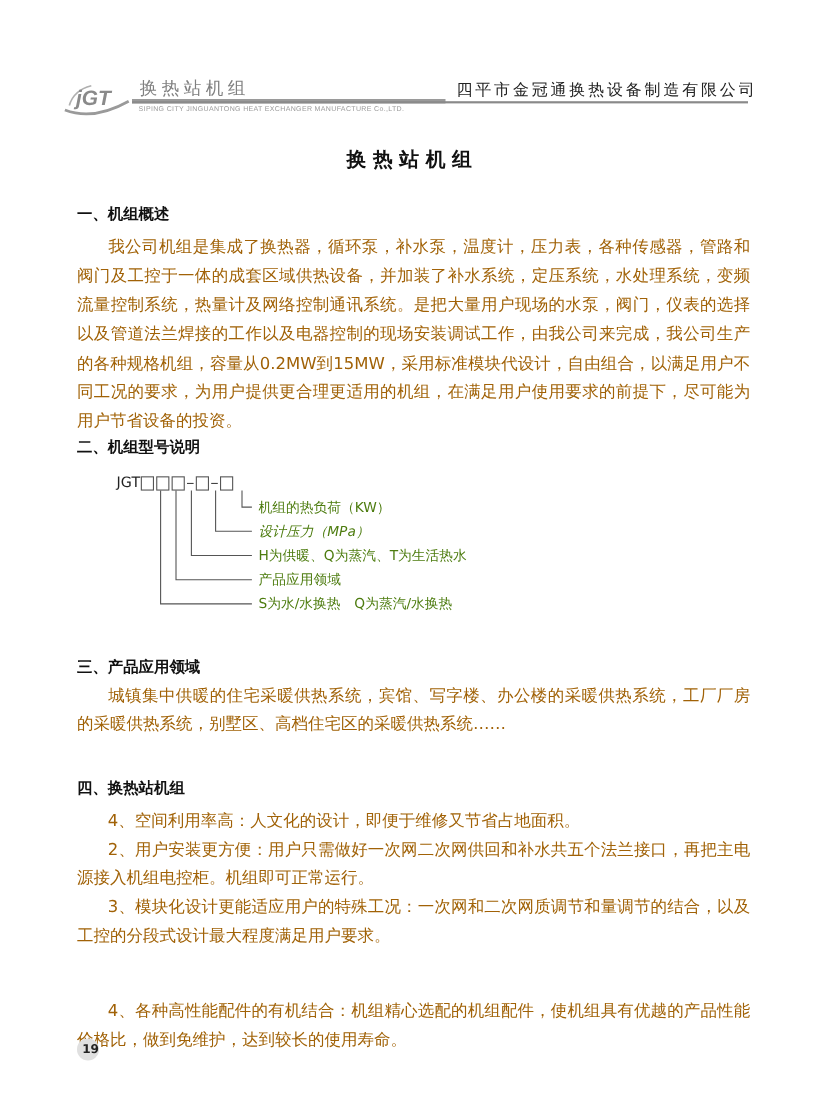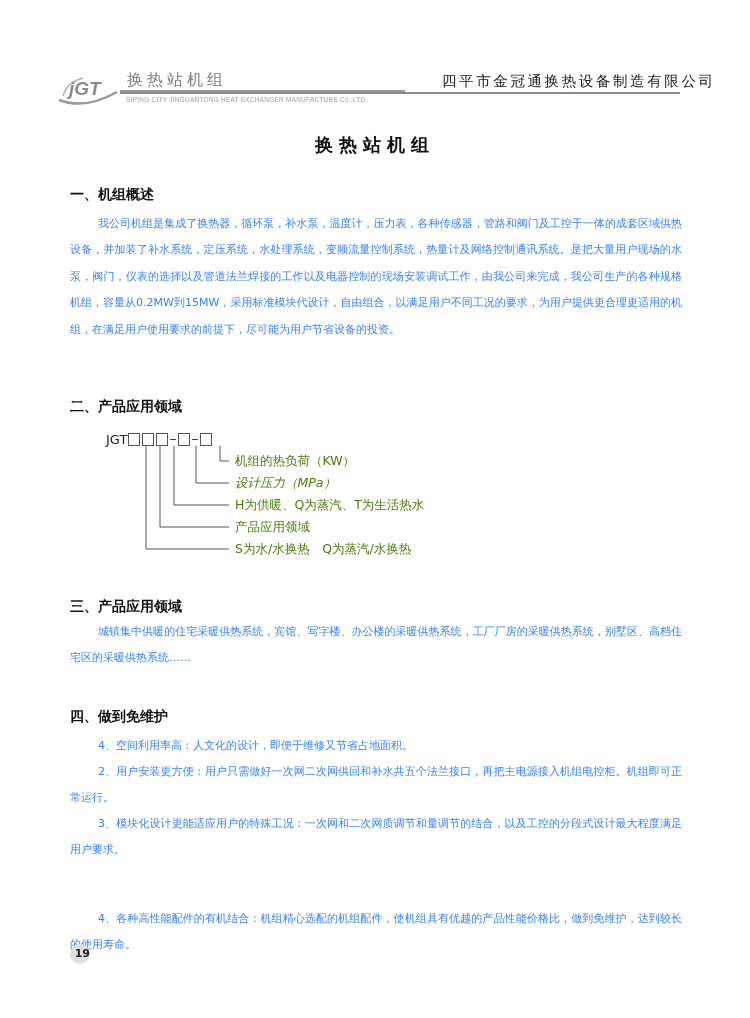--- a/index.html
+++ b/index.html
@@ -6,27 +6,27 @@
   body { width: 750px; height: 1018px; position: relative; overflow: hidden;
          font-family: "DejaVu Sans", "Liberation Sans", sans-serif; color: #222; }
 
   .header { position: absolute; left: 0; top: 0; width: 750px; height: 110px; }
   .logo { position: absolute; left: 55px; top: 70px; width: 68px; height: 36px; }
   .header-title { position: absolute; left: 127px; top: 70px; font-size: 16px; letter-spacing: 4px; color: #808080; }
   .header-rule { position: absolute; left: 120px; top: 92px; width: 560px; height: 2px; background: #8a8a8a; }
   .header-rule-thick { position: absolute; left: 120px; top: 90px; width: 285px; height: 4px; background: #9a9a9a; }
   .header-en { position: absolute; left: 126px; top: 96px; font-size: 6.4px; color: #9a9a9a; letter-spacing: 0.3px; white-space: nowrap; font-family: "Liberation Sans", sans-serif; }
   .header-company { position: absolute; left: 415px; top: 72px; font-size: 14.5px; letter-spacing: 2.6px; color: #222;
-                    font-family: Liberation Sans, sans-serif; margin-left: 27px; }
+                    font-family: Liberation Sans, sans-serif; }
 
   .page-title { position: absolute; left: 0; width: 750px; top: 133px; text-align: center; font-size: 18px;
                 letter-spacing: 6px; font-weight: bold; color: #111; }
 
   .section-heading { position: absolute; left: 70px; font-size: 14px; font-weight: bold; color: #111; }
-  .para { position: absolute; left: 70px; width: 612px; font-size: 11px; line-height: 26.4px; color: #3b82f6;
+  .para { position: absolute; left: 70px; width: 612px; font-size: 15px; line-height: 26.4px; color: #a16207;
           text-align: justify; }
   .para .indent { display: inline-block; width: 28px; }
 
   .model-code { position: absolute; left: 106px; top: 432px; font-size: 13px; color: #222; display: flex; align-items: center; }
   .box { display: inline-block; width: 10px; height: 11px; border: 1px solid #555; margin: 0 1px; }
   .dash { display: inline-block; width: 6px; height: 1px; background: #444; margin: 0 1px; }
 
   .diagram { position: absolute; left: 0; top: 0; width: 750px; height: 1018px; pointer-events: none; }
   .legend-line { position: absolute; left: 235px; font-size: 12.5px; color: #4d7c0f; white-space: nowrap; }
 
@@ -47,21 +47,21 @@
   <div class="header-rule"></div>
   <div class="header-en">SIPING CITY JINGUANTONG HEAT EXCHANGER MANUFACTURE Co.,LTD.</div>
   <div class="header-company">四平市金冠通换热设备制造有限公司</div>
 </div>
 
 <div class="page-title">换热站机组</div>
 
 <div class="section-heading" style="top:186px;">一、机组概述</div>
 <div class="para" style="top:211px;"><span class="indent"></span><span>我公司机组是集成了换热器，循环泵，补水泵，温度计，压力表，各种传感器，管路和阀门及工控于一体的成套区域供热设备，并加装了补水系统，定压系统，水处理系统，变频流量控制系统，热量计及网络控制通讯系统。是把大量用户现场的水泵，阀门，仪表的选择以及管道法兰焊接的工作以及电器控制的现场安装调试工作，由我公司来完成，我公司生产的各种规格机组，容量从0.2MW到15MW，采用标准模块代设计，自由组合，以满足用户不同工况的要求，为用户提供更合理更适用的机组，在满足用户使用要求的前提下，尽可能为用户节省设备的投资。</span></div>
 
-<div class="section-heading" style="top:398px;">二、产品应用领域</div>
+<div class="section-heading" style="top:398px;">二、机组型号说明</div>
 <div class="model-code">
   <span>JGT</span>
   <span class="box"></span>
   <span class="box"></span>
   <span class="box"></span>
   <span class="dash"></span>
   <span class="box"></span>
   <span class="dash"></span>
   <span class="box"></span>
 </div>
@@ -76,19 +76,19 @@
 </svg>
 <div class="legend-line" style="top:453px;">机组的热负荷（KW）</div>
 <div class="legend-line" style="top:475px;font-style:italic;">设计压力（MPa）</div>
 <div class="legend-line" style="top:497px;">H为供暖、Q为蒸汽、T为生活热水</div>
 <div class="legend-line" style="top:519px;">产品应用领域</div>
 <div class="legend-line" style="top:541px;">S为水/水换热　Q为蒸汽/水换热</div>
 
 <div class="section-heading" style="top:598px;">三、产品应用领域</div>
 <div class="para" style="top:619px;"><span class="indent"></span><span>城镇集中供暖的住宅采暖供热系统，宾馆、写字楼、办公楼的采暖供热系统，工厂厂房的采暖供热系统，别墅区、高档住宅区的采暖供热系统……</span></div>
 
-<div class="section-heading" style="top:708px;">四、做到免维护</div>
+<div class="section-heading" style="top:708px;">四、换热站机组</div>
 <div class="para" style="top:733px;"><span class="indent"></span><span>4、空间利用率高：人文化的设计，即便于维修又节省占地面积。</span></div>
 <div class="para" style="top:759px;"><span class="indent"></span><span>2、用户安装更方便：用户只需做好一次网二次网供回和补水共五个法兰接口，再把主电源接入机组电控柜。机组即可正常运行。</span></div>
 <div class="para" style="top:811px;"><span class="indent"></span><span>3、模块化设计更能适应用户的特殊工况：一次网和二次网质调节和量调节的结合，以及工控的分段式设计最大程度满足用户要求。</span></div>
 <div class="para" style="top:906px;"><span class="indent"></span><span>4、各种高性能配件的有机结合：机组精心选配的机组配件，使机组具有优越的产品性能价格比，做到免维护，达到较长的使用寿命。</span></div>
 
 <div class="page-number">19</div>
 
 </body></html>

